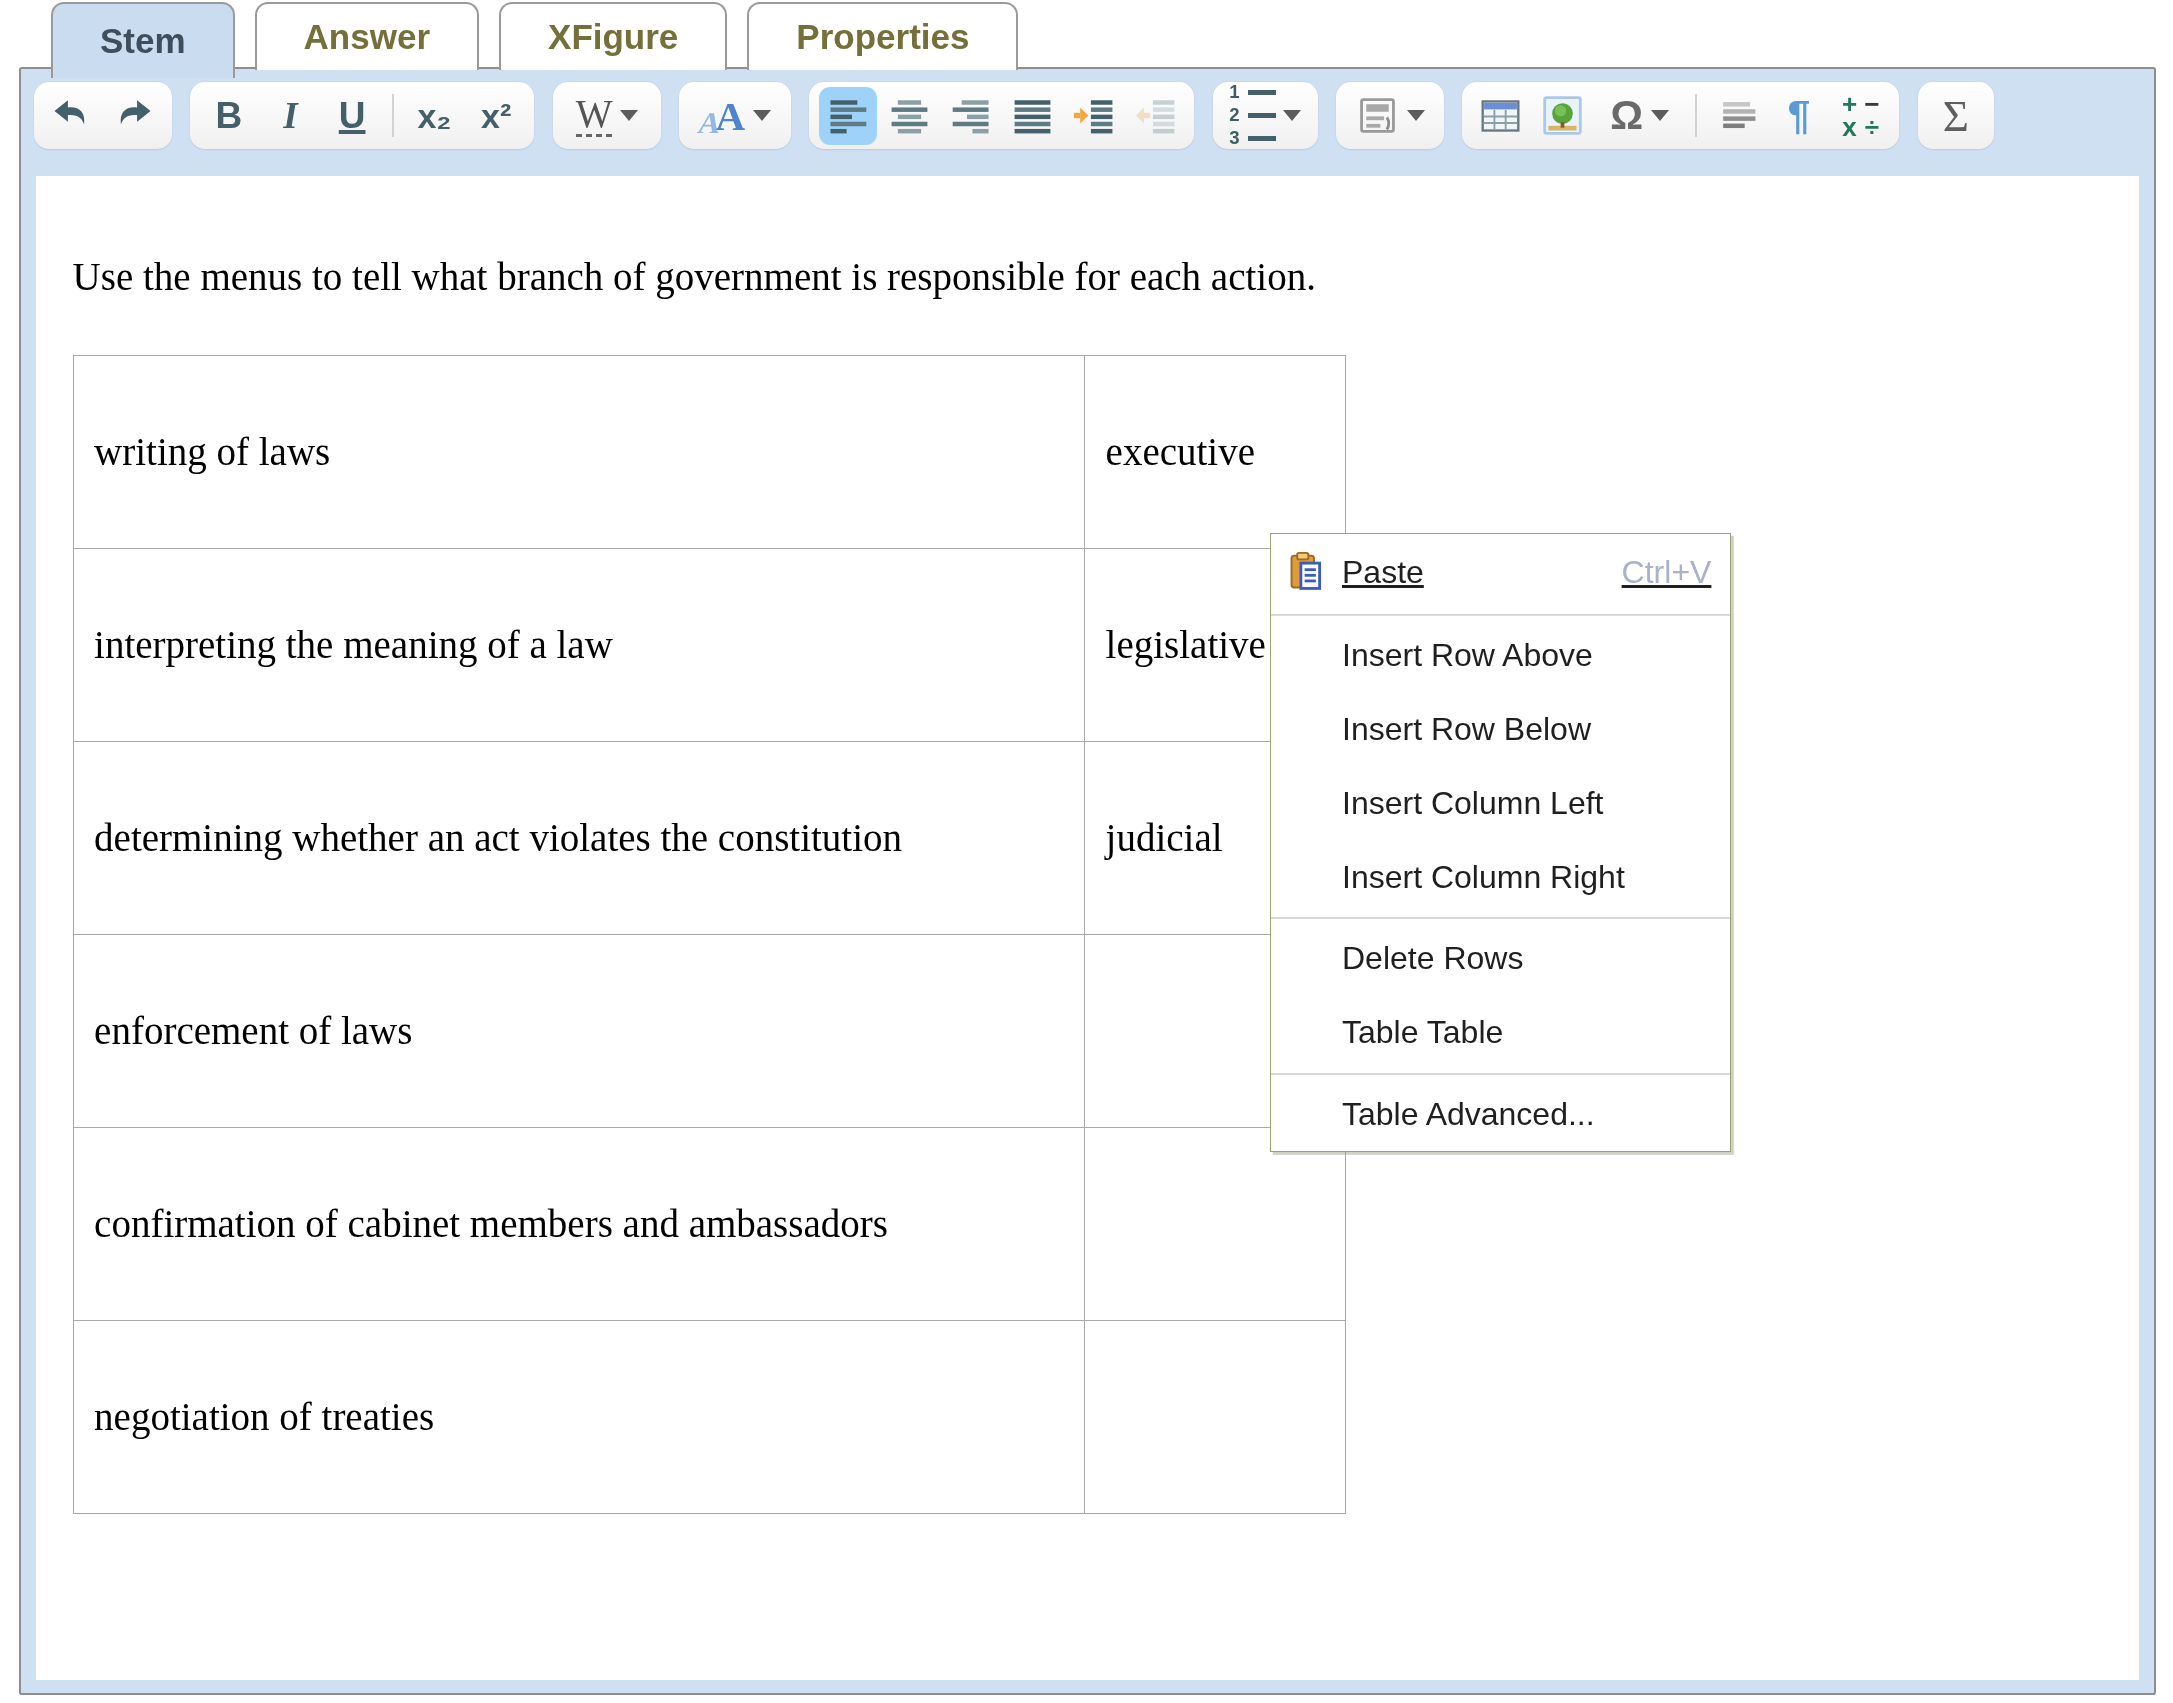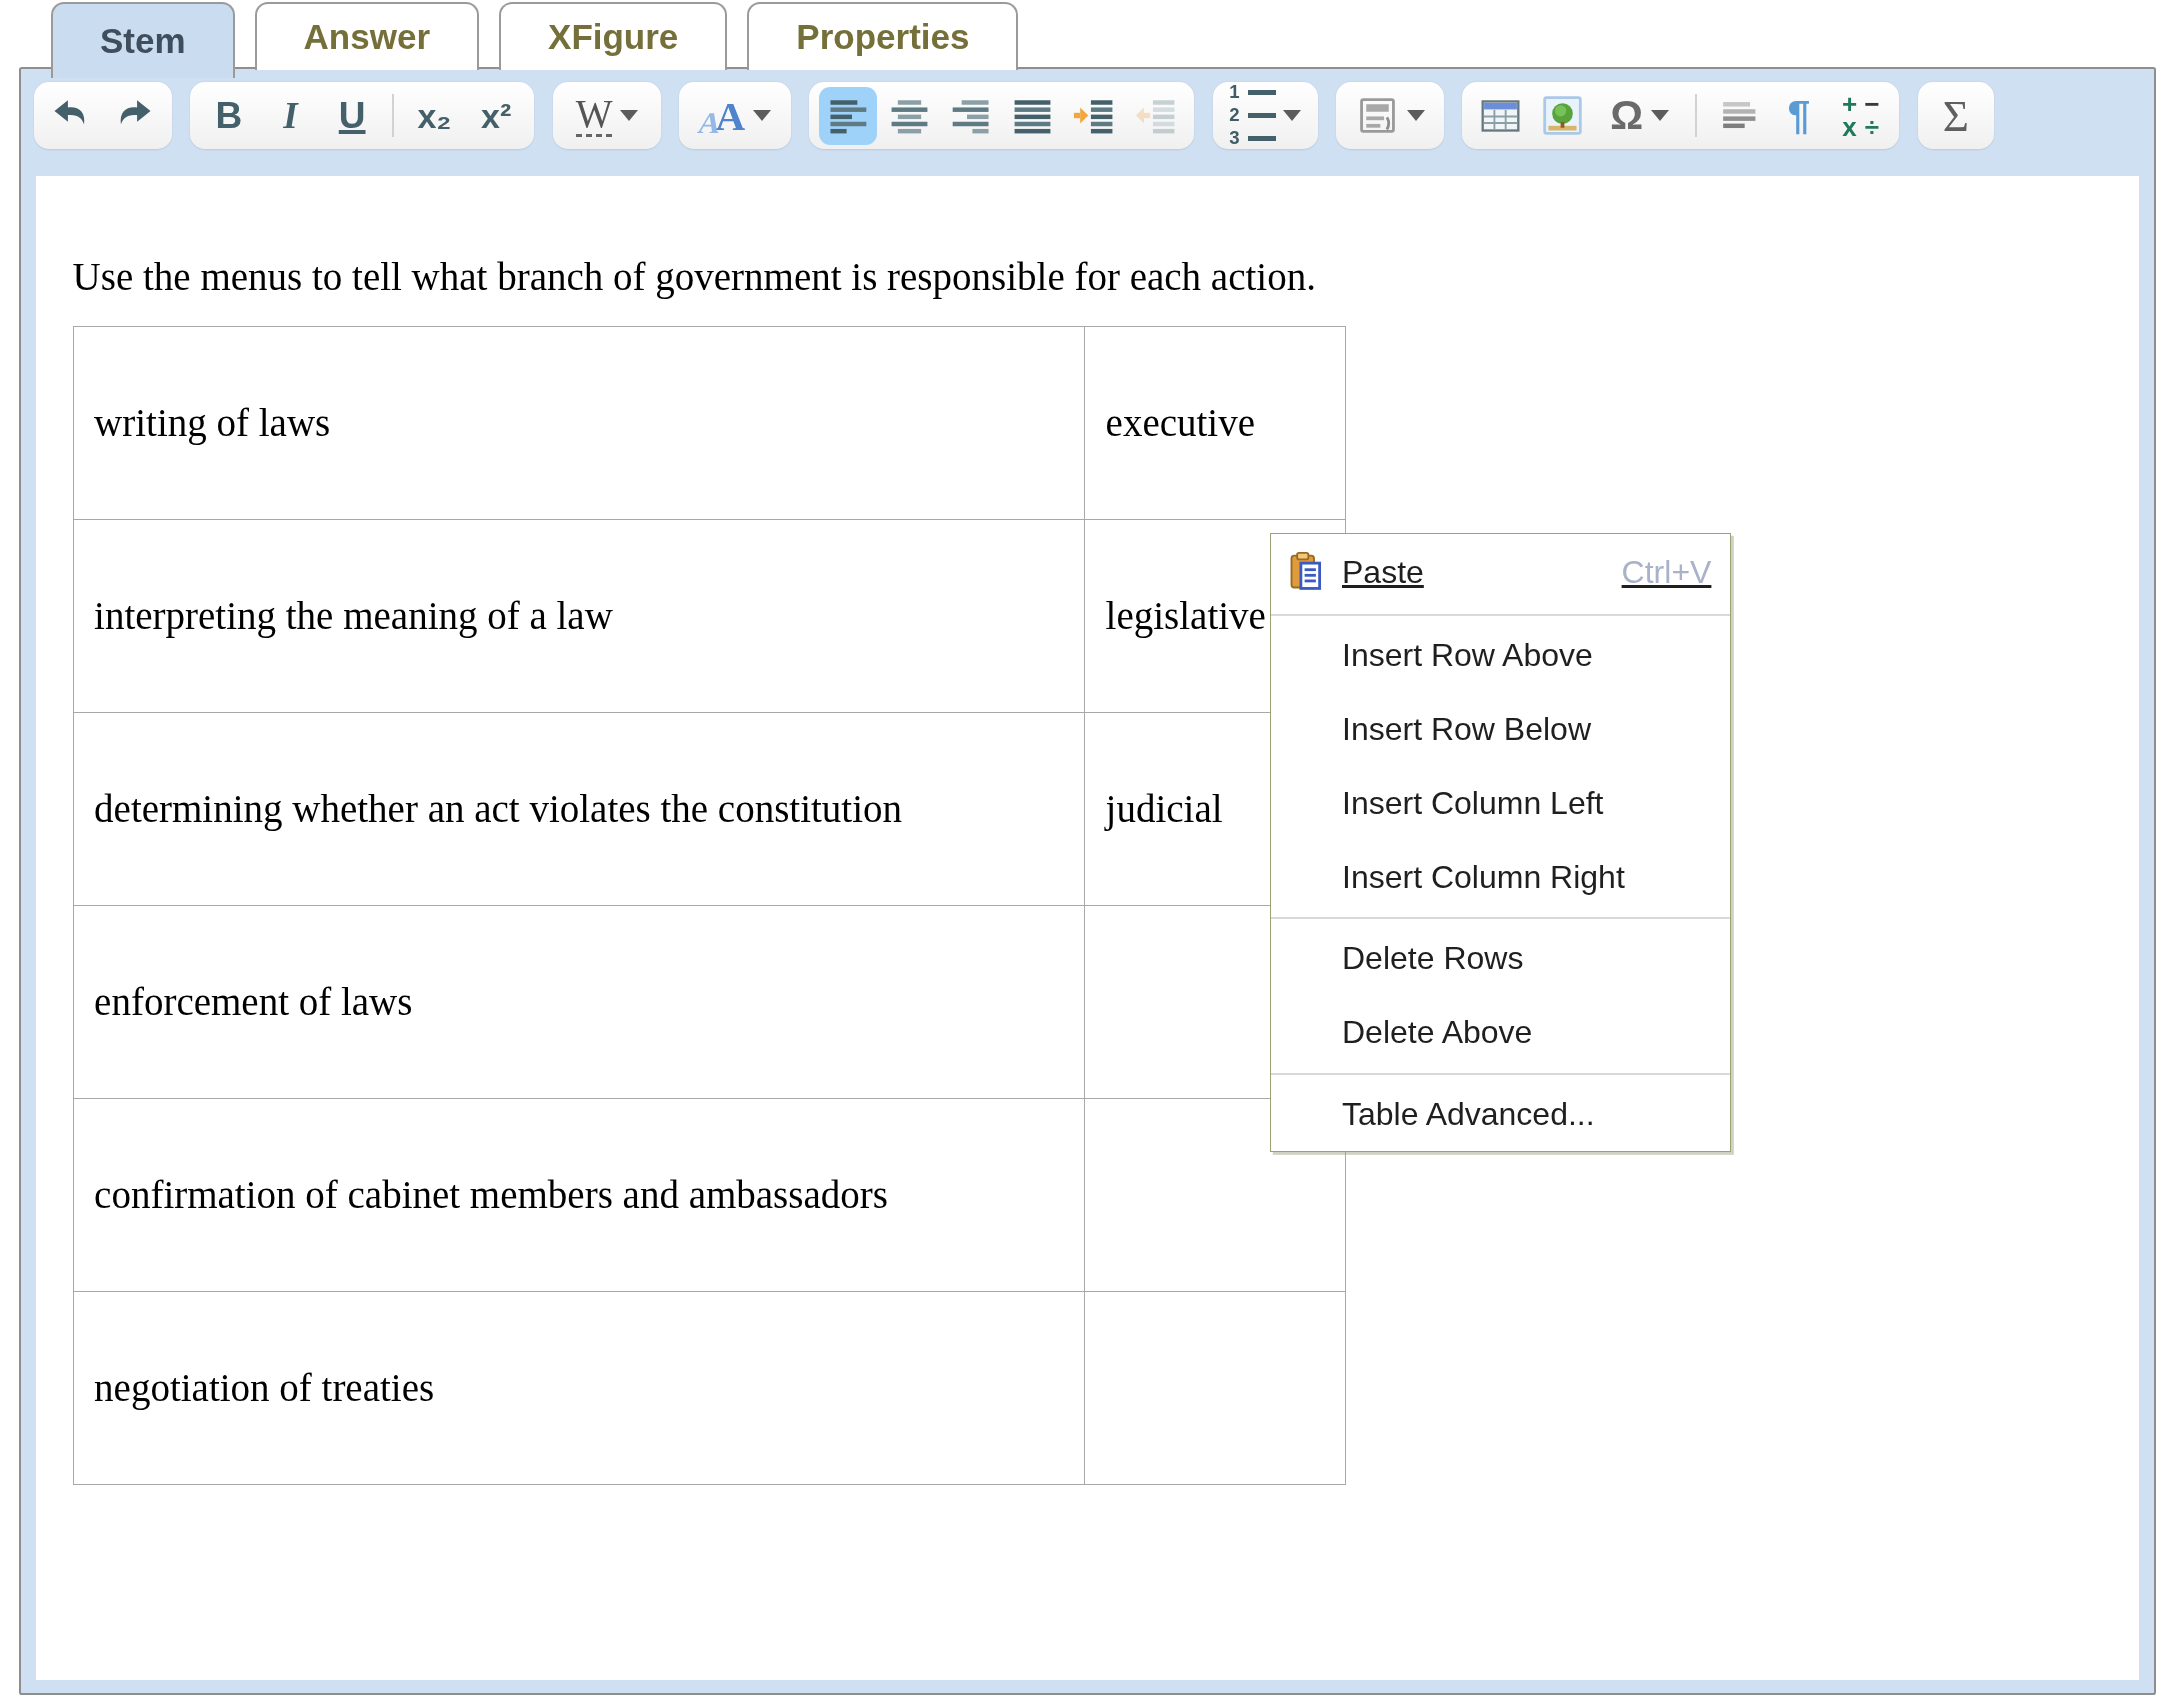--- a/index.html
+++ b/index.html
@@ -45,21 +45,21 @@
   .listicon .ln{font-size:18.6px;font-weight:bold;color:#3f5d66;width:13px;line-height:1;}
   .listicon .lb{width:28px;height:4.7px;background:#44606a;}
   .calc{display:grid;grid-template-columns:22.4px 22.4px;grid-template-rows:22.4px 22.4px;
     font-size:26px;font-weight:bold;line-height:22.4px;text-align:center;}
   .calc .gn{color:#1f7a5a;} .calc .dk{color:#3a3a3a;}
 
   
   .canvas{position:absolute;left:15px;right:15px;top:107px;bottom:13px;background:#fff;overflow:hidden;}
   .doc{padding:78px 37px 0 37px;font-family:"Liberation Serif",serif;font-size:39px;color:#000;}
   .question{margin:0;line-height:1.2;}
-  table.qtable{border-collapse:collapse;table-layout:fixed;margin-top:25px;width:1229px;}
+  table.qtable{border-collapse:collapse;table-layout:fixed;margin-top:54px;width:1229px;}
   table.qtable td{border:0.9px solid #a8a8a8;height:192px;vertical-align:middle;
     padding:0 0 0 20.5px;font-size:39px;overflow:hidden;white-space:nowrap;}
   td.c1{width:990px;} td.c2{width:239px;}
 
   
   .ctx{position:absolute;left:1270px;top:533px;width:461px;background:#fff;z-index:9;
     border:1.9px solid #9ba175;box-shadow:2.8px 2.8px 0 rgba(150,152,120,.45);box-sizing:border-box;}
   .mi{height:74px;display:flex;align-items:center;padding-right:18.6px;font-size:32px;color:#1f1f1f;cursor:default;}
   .mi.first{height:77px;text-decoration:underline;}
   .mi .ic{width:71px;display:flex;justify-content:center;align-items:center;flex:none;}
@@ -356,21 +356,21 @@
       <span class="ic"></span>
       <span class="lbl">Insert Column Right</span>
     </div>
     <div class="msep"></div>
     <div class="mi">
       <span class="ic"></span>
       <span class="lbl">Delete Rows</span>
     </div>
     <div class="mi">
       <span class="ic"></span>
-      <span class="lbl">Delete Above</span>
+      <span class="lbl">Table Table</span>
     </div>
     <div class="msep"></div>
     <div class="mi">
       <span class="ic"></span>
       <span class="lbl">Table Advanced...</span>
     </div>
   </div>
 
 </div>
 

